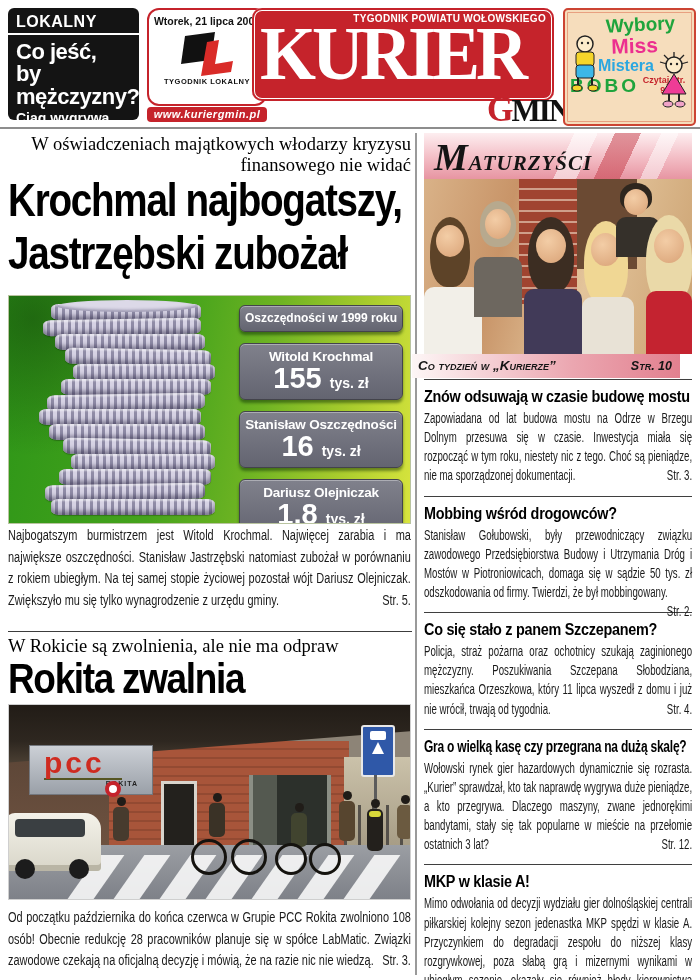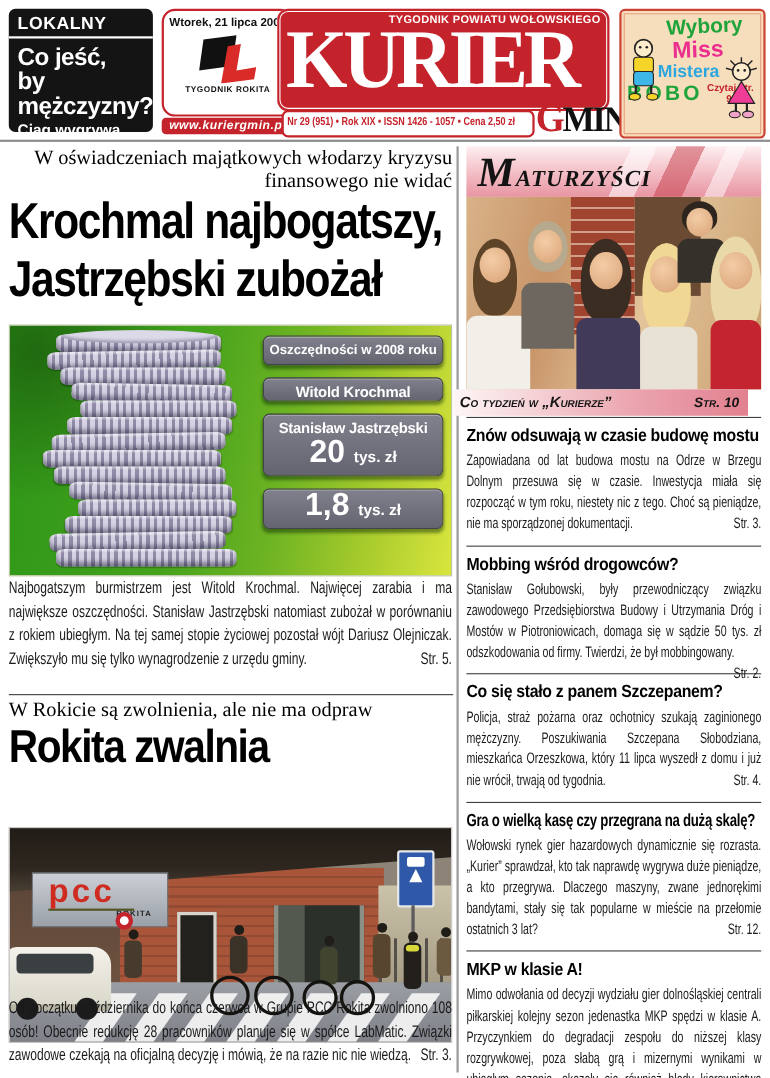--- a/index.html
+++ b/index.html
@@ -79,21 +79,21 @@
         color:#fff;text-align:center;margin-bottom:11px;}
   .ibox .ttl{font-size:12px;font-weight:bold;line-height:25px;}
   .ibox .nm{font-size:13.5px;font-weight:bold;padding-top:5px;letter-spacing:-.2px;}
   .ibox .val{font-size:29px;font-weight:bold;line-height:1.0;padding-bottom:6px;}
   .ibox .unit{font-size:14px;font-weight:bold;}
   .bodytxt{position:absolute;left:8px;width:558px;transform:scaleX(.722);transform-origin:0 0;
            font-size:15.2px;line-height:1.42;text-align:justify;color:#1a1a1a;}
   .pgref{float:right;text-align:right;}
   .lhr{position:absolute;left:8px;width:404px;border-top:1.5px solid #3c3c3c;}
   
-  .photo{position:absolute;left:8px;top:704px;width:403px;height:196px;background:#8d8477;overflow:hidden;border:1px solid #cfcfcf;box-sizing:border-box;margin-top:48px;}
+  .photo{position:absolute;left:8px;top:704px;width:403px;height:196px;background:#8d8477;overflow:hidden;border:1px solid #cfcfcf;box-sizing:border-box;}
   .canopy{position:absolute;left:-5px;top:-14px;width:415px;height:72px;background:linear-gradient(180deg,#1d1813,#2e2720 70%,#4a3f33);
           clip-path:polygon(0 0,100% 0,100% 55%,0 100%);}
   .leftwall{position:absolute;left:0;top:28px;width:110px;height:112px;background:linear-gradient(180deg,#584335,#6e5240);}
   .bldg{position:absolute;left:100px;top:36px;width:240px;height:104px;
         background:repeating-linear-gradient(180deg,#a8553a 0 7px,#934a32 7px 9px);}
   .bgright{position:absolute;left:335px;top:52px;width:68px;height:88px;background:linear-gradient(180deg,#cbc2aa,#a79d86);}
   .fence{position:absolute;left:335px;top:100px;width:68px;height:40px;
          background:repeating-linear-gradient(90deg,#55504a 0 3px,transparent 3px 14px);}
   .sign{position:absolute;left:20px;top:40px;width:122px;height:48px;background:linear-gradient(180deg,#ccd0d6,#9aa0a8);
         border:1px solid #73777e;}
@@ -163,30 +163,27 @@
     <div class="s">Ciąg wygrywa</div>
 
   </div>
 
   <div class="tlbox">
     <div class="date">Wtorek, 21 lipca 2009</div>
     <svg class="tllogo" width="52" height="46" viewBox="0 0 52 46">
       <polygon points="4,6 34,2 30,30 0,34" fill="#111"></polygon>
       <polygon points="26,12 38,10 34,34 52,31 50,42 20,46" fill="#d92b28"></polygon>
     </svg>
-    <div class="cap">TYGODNIK ROKITA</div>
+    <div class="cap">TYGODNIK LOKALNY</div>
   </div>
   <div class="wwwband">www.kuriergmin.pl</div>
 
   <div class="masthead">
     <div class="tag">TYGODNIK POWIATU WOŁOWSKIEGO</div>
     <div class="title">KURIER</div>
-  </div>
-  <div class="issnstrip">
-    <div class="txt">Nr 29 (951)  •  Rok XIX  •  ISSN 1426 - 1057  •  Cena 2,50 zł</div>
   </div>
   <div class="gmin"><span class="g">G</span><span>MIN</span></div>
 
   <div class="promo">
     <svg class="kid" style="left:4px;top:24px;" width="32" height="58" viewBox="0 0 32 58">
       <circle cx="16" cy="10" r="8" fill="#fdeccb" stroke="#222" stroke-width="1.5"></circle>
       <circle cx="13" cy="9" r="1.2" fill="#222"></circle>
         <circle cx="19" cy="9" r="1.2" fill="#222"></circle>
       <rect x="7" y="18" width="18" height="14" rx="3" fill="#f5d52a" stroke="#222"></rect>
       <rect x="7" y="31" width="18" height="13" rx="3" fill="#3db7e8" stroke="#222"></rect>
@@ -243,30 +240,32 @@
       <div class="coin"></div>
         <div class="coin"></div>
         <div class="coin"></div>
         <div class="coin"></div>
       <div class="coin"></div>
         <div class="coin"></div>
       <div class="cointop"></div>
     </div>
     <div class="info">
       <div class="ibox">
-        <div class="ttl">Oszczędności w 2008 roku</div>
+        <div class="ttl">Oszczędności w 1999 roku</div>
       </div>
       <div class="ibox">
         <div class="nm">Witold Krochmal</div>
+        <div class="val"><span>155</span> <span class="unit">tys. zł</span></div>
       </div>
       <div class="ibox">
-        <div class="nm">Stanisław Jastrzębski</div>
-        <div class="val"><span>20</span> <span class="unit">tys. zł</span></div>
+        <div class="nm">Stanisław Oszczędności</div>
+        <div class="val"><span>16</span> <span class="unit">tys. zł</span></div>
       </div>
       <div class="ibox">
+        <div class="nm">Dariusz Olejniczak</div>
         <div class="val"><span>1,8</span> <span class="unit">tys. zł</span></div>
       </div>
     </div>
   </div>
 
   <p class="bodytxt" style="top:524px;margin:0;">
     <span>Najbogatszym burmistrzem jest Witold Krochmal. Najwięcej zarabia i ma największe oszczędności. Stanisław Jastrzębski natomiast zubożał w porównaniu z rokiem ubiegłym. Na tej samej stopie życiowej pozostał wójt Dariusz Olejniczak. Zwiększyło mu się tylko wynagrodzenie z urzędu gminy.</span>
     <span class="pgref">Str. 5.</span>
   </p>
 

